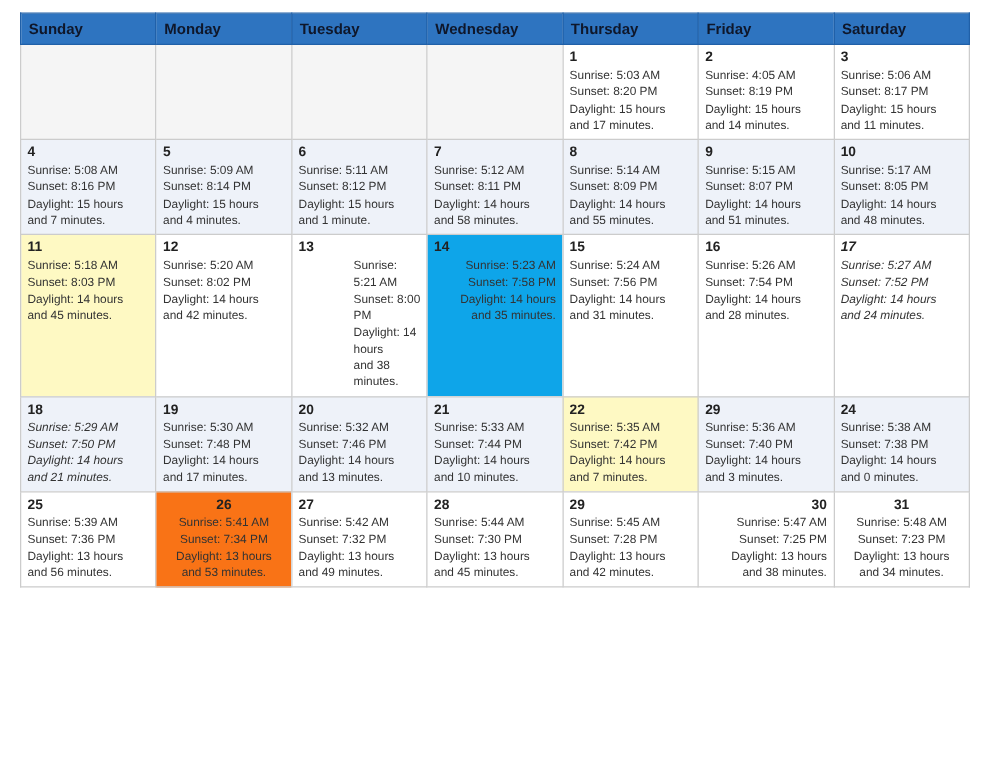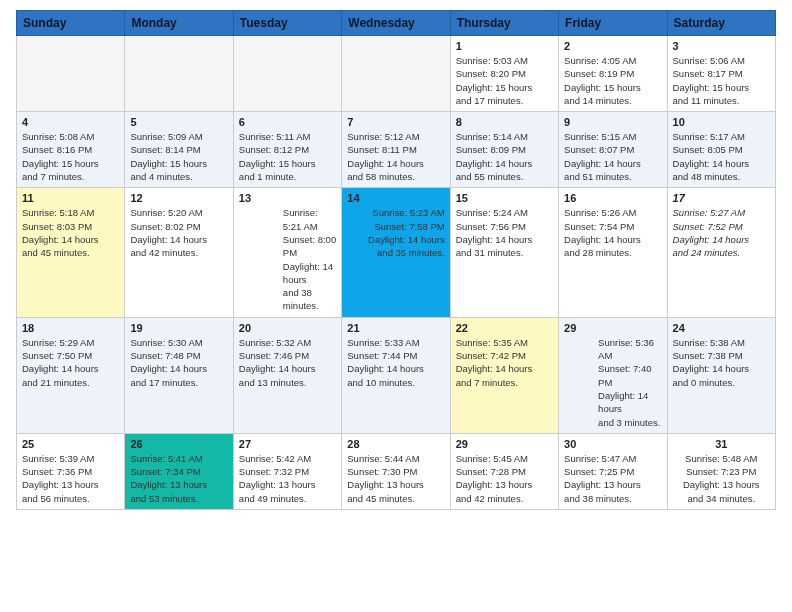--- a/index.html
+++ b/index.html
@@ -240,21 +240,21 @@
             <div class="day-num">17</div>
             <div class="day-info" style="white-space: pre-line;">Sunrise: 5:27 AM
 Sunset: 7:52 PM
 Daylight: 14 hours
 and 24 minutes.</div>
           </td>
         </tr>
         <tr>
           <td style="background: rgb(238, 242, 249);">
             <div class="day-num">18</div>
-            <div class="day-info" style="white-space: pre-line;">Sunrise: 5:29 AM
+            <div class="day-info" style="white-space: pre-line; font-style: italic;">Sunrise: 5:29 AM
 Sunset: 7:50 PM
 Daylight: 14 hours
 and 21 minutes.</div>
           </td>
           <td style="background: rgb(238, 242, 249);">
             <div class="day-num">19</div>
             <div class="day-info" style="white-space: pre-line;">Sunrise: 5:30 AM
 Sunset: 7:48 PM
 Daylight: 14 hours
 and 17 minutes.</div>
@@ -275,42 +275,42 @@
           </td>
           <td style="background: #fef9c3;">
             <div class="day-num">22</div>
             <div class="day-info" style="white-space: pre-line;">Sunrise: 5:35 AM
 Sunset: 7:42 PM
 Daylight: 14 hours
 and 7 minutes.</div>
           </td>
           <td style="background: rgb(238, 242, 249);">
             <div class="day-num">29</div>
-            <div class="day-info" style="white-space: pre-line; margin-left: 34px;">Sunrise: 5:36 AM
+            <div class="day-info" style="white-space: pre-line;">Sunrise: 5:36 AM
 Sunset: 7:40 PM
 Daylight: 14 hours
 and 3 minutes.</div>
           </td>
           <td style="background: rgb(238, 242, 249);">
             <div class="day-num">24</div>
             <div class="day-info" style="white-space: pre-line;">Sunrise: 5:38 AM
 Sunset: 7:38 PM
 Daylight: 14 hours
 and 0 minutes.</div>
           </td>
         </tr>
         <tr>
           <td style="background: rgb(255, 255, 255);">
             <div class="day-num">25</div>
             <div class="day-info" style="white-space: pre-line;">Sunrise: 5:39 AM
 Sunset: 7:36 PM
 Daylight: 13 hours
 and 56 minutes.</div>
           </td>
-          <td style="background: #14b8a6;">
+          <td style="background: #f97316; text-align: center;">
             <div class="day-num">26</div>
             <div class="day-info" style="white-space: pre-line;">Sunrise: 5:41 AM
 Sunset: 7:34 PM
 Daylight: 13 hours
 and 53 minutes.</div>
           </td>
           <td style="background: rgb(255, 255, 255);">
             <div class="day-num">27</div>
             <div class="day-info" style="white-space: pre-line;">Sunrise: 5:42 AM
 Sunset: 7:32 PM
@@ -324,21 +324,21 @@
 Daylight: 13 hours
 and 45 minutes.</div>
           </td>
           <td style="background: rgb(255, 255, 255);">
             <div class="day-num">29</div>
             <div class="day-info" style="white-space: pre-line;">Sunrise: 5:45 AM
 Sunset: 7:28 PM
 Daylight: 13 hours
 and 42 minutes.</div>
           </td>
-          <td style="background: rgb(255, 255, 255);">
+          <td style="background: rgb(255, 255, 255); text-align: right;">
             <div class="day-num">30</div>
             <div class="day-info" style="white-space: pre-line;">Sunrise: 5:47 AM
 Sunset: 7:25 PM
 Daylight: 13 hours
 and 38 minutes.</div>
           </td>
           <td style="background: rgb(255, 255, 255); text-align: center;">
             <div class="day-num">31</div>
             <div class="day-info" style="white-space: pre-line;">Sunrise: 5:48 AM
 Sunset: 7:23 PM

